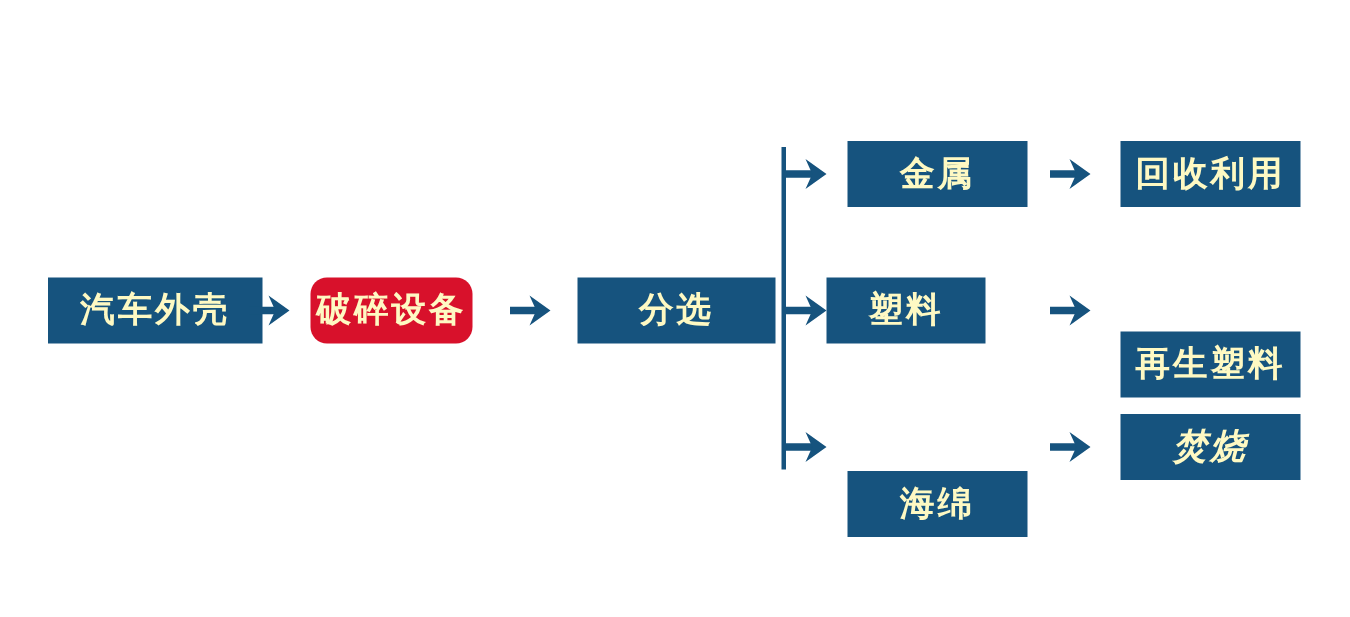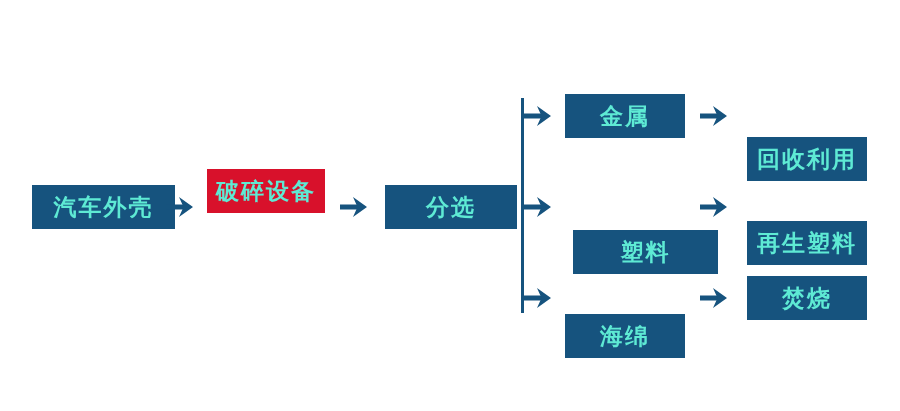--- a/index.html
+++ b/index.html
@@ -13,21 +13,21 @@
     width: 900px;
     height: 411px;
     background: #ffffff;
     overflow: hidden;
   }
   .node {
     position: absolute;
     height: 44px;
     line-height: 44px;
     text-align: center;
-    color: #5eead4;
+    color: #fef9c3;
     font-size: 23px;
     font-weight: bold;
     letter-spacing: 2px;
     white-space: nowrap;
     box-sizing: border-box;
   }
   .node.blue { background: #16537e; }
   .node.red  { background: #d8112b; }
 
   .arrow {
@@ -42,32 +42,32 @@
     position: absolute;
     left: 521px;
     top: 98px;
     width: 3px;
     height: 215px;
     background: #16537e;
   }
 
   
   .n-car      { left: 32px;  top: 185px; width: 143px; }
-  .n-crusher  { left: 207px; top: 169px; width: 118px; }
+  .n-crusher  { left: 207px; top: 185px; width: 108px; border-radius: 11px; }
   .n-sorting  { left: 385px; top: 185px; width: 132px; }
 
   
   .n-metal    { left: 565px; top: 94px;  width: 120px; }
-  .n-plastic  { left: 573px; top: 185px; width: 145px; margin-top: 45px; }
+  .n-plastic  { left: 551px; top: 185px; width: 106px; }
   .n-sponge   { left: 565px; top: 276px; width: 120px; margin-top: 38px; }
 
   
-  .n-recycle  { left: 747px; top: 94px;  width: 120px; margin-top: 43px; }
+  .n-recycle  { left: 747px; top: 94px;  width: 120px; }
   .n-replas   { left: 747px; top: 185px; width: 120px; margin-top: 36px; }
-  .n-burn     { left: 747px; top: 276px; width: 120px; }
+  .n-burn     { left: 747px; top: 276px; width: 120px; font-style: italic; }
 
   
   .a-main-1 { left: 166px; top: 196px; }
   .a-main-2 { left: 340px; top: 196px; }
 
   
   .a-branch-1 { left: 524px; top: 105px; }
   .a-branch-2 { left: 524px; top: 196px; }
   .a-branch-3 { left: 524px; top: 287px; }
 

